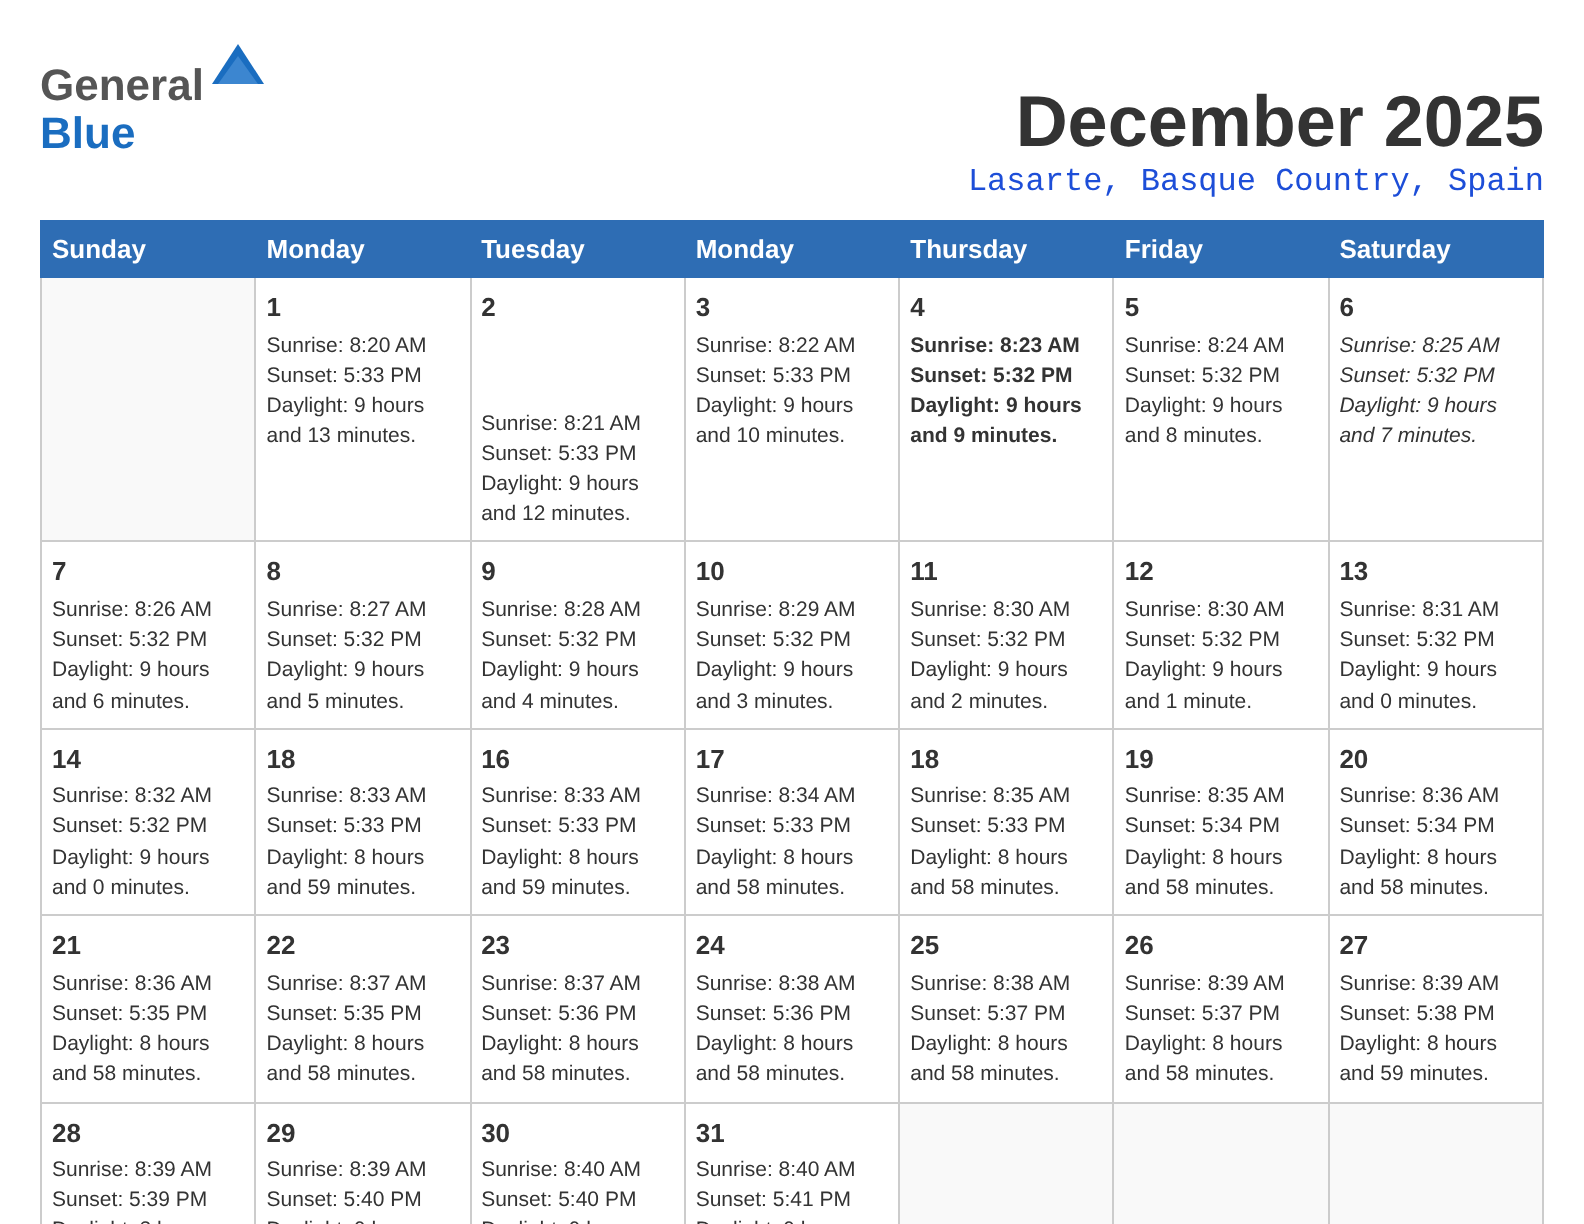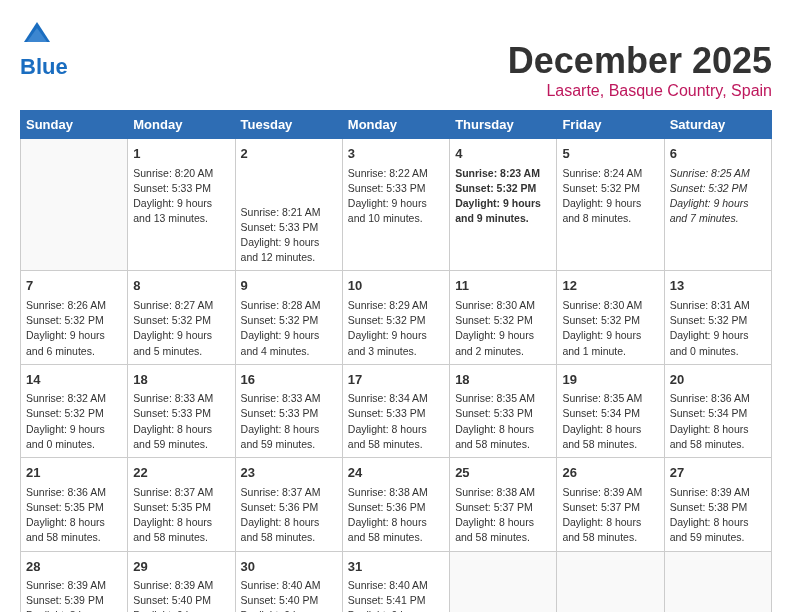--- a/index.html
+++ b/index.html
@@ -36,21 +36,22 @@
       text-align: right;
       margin-top: 20px;
     }
     .month-title {
       font-size: 36px;
       font-weight: bold;
       color: #333;
     }
     .location-title {
       font-size: 16px;
-      color: #be185d;
+      color: #1d4ed8;
+      font-family: Liberation Mono, monospace;
     }
     table {
       width: 100%;
       border-collapse: collapse;
       font-size: 11px;
       padding-left: 44px;
     }
     thead tr th {
       background-color: #2e6db4;
       color: #fff;
@@ -85,21 +86,21 @@
       line-height: 1.45;
     }
   </style>
 </head>
 <body>
 
 <div class="header">
   <div class="logo">
     <div>
       <div class="logo-text">
-        <svg class="logo-icon" viewBox="0 0 30 30" xmlns="http://www.w3.org/2000/svg">
+        <span class="logo-general">General</span><svg class="logo-icon" viewBox="0 0 30 30" xmlns="http://www.w3.org/2000/svg">
             <polygon points="15,2 28,22 2,22" fill="#1a6dc0"></polygon>
             <polygon points="15,8 25,22 5,22" fill="#5da0e0" opacity="0.5"></polygon>
           </svg>
       </div>
       <div class="logo-text">
         <span class="logo-blue">Blue</span>
       </div>
     </div>
   </div>
   <div class="title-block">

